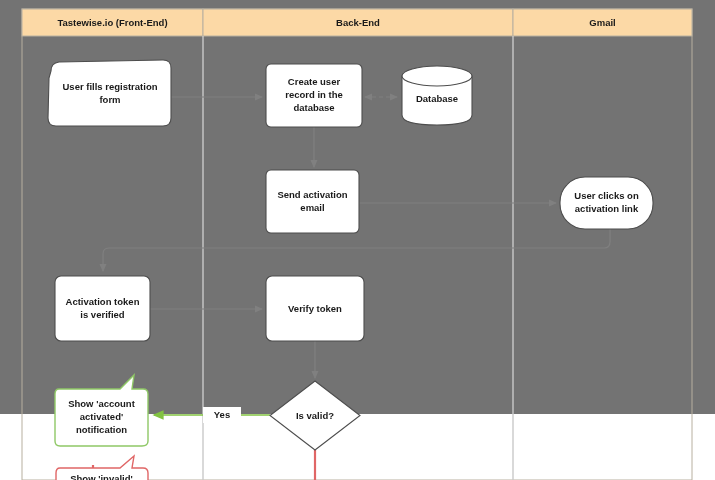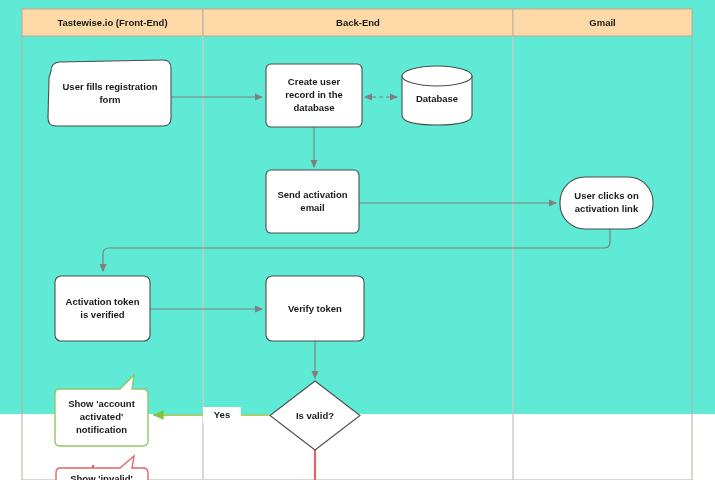--- a/index.html
+++ b/index.html
@@ -8,21 +8,21 @@
     background: #ffffff;
     width: 715px;
     height: 480px;
     overflow: hidden;
     font-family: "Liberation Sans", sans-serif;
   }
   #canvas {
     position: relative;
     width: 715px;
     height: 414px;
-    background: #5eead4;
+    background: #737373;
     text-decoration: underline;
   }
   #diagram-svg {
     position: absolute;
     left: 0;
     top: 0;
   }
   .node-label {
     font-family: "Liberation Sans", sans-serif;
     font-size: 9.5px;

